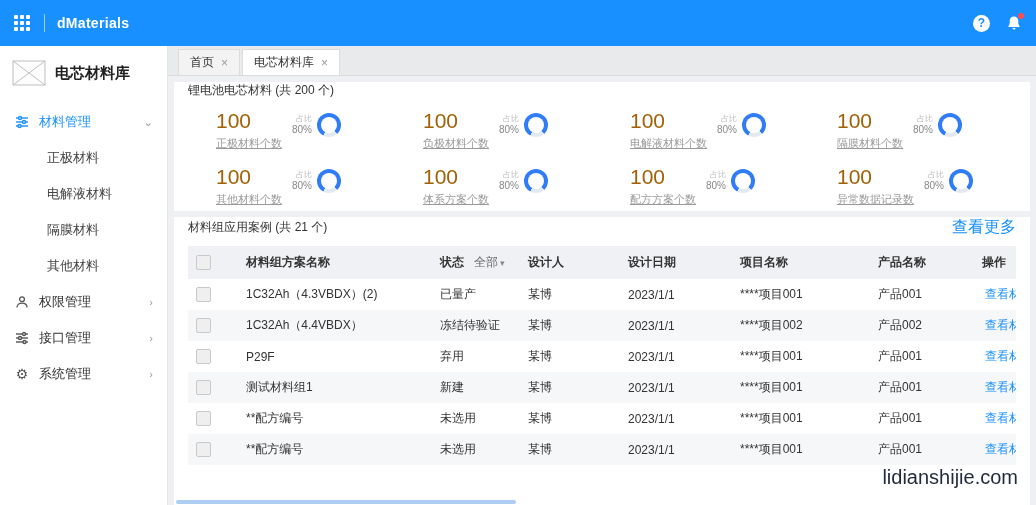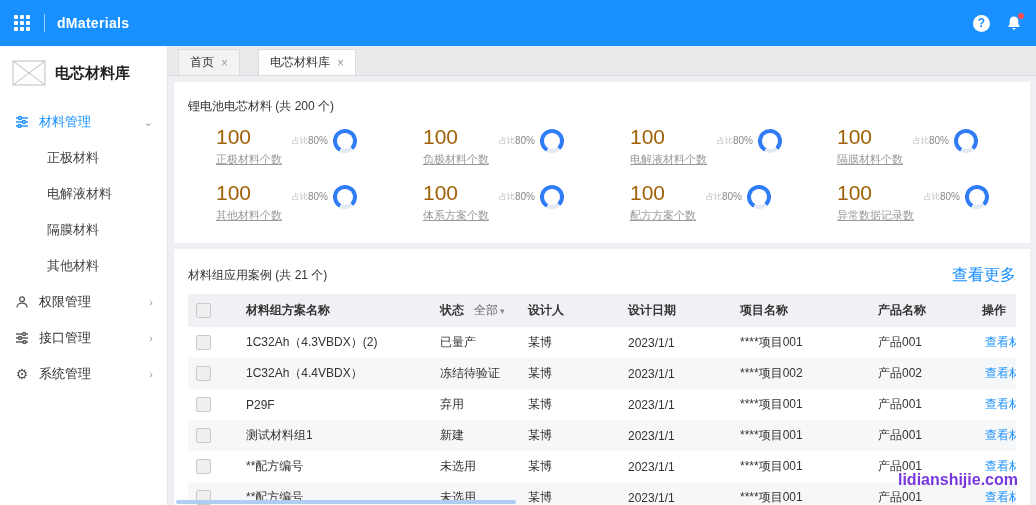--- a/index.html
+++ b/index.html
@@ -28,39 +28,39 @@
   .lib-head{display:flex;align-items:center;gap:9px;padding:14px 12px 18px;}
   .lib-title{font-size:15px;font-weight:bold;color:#222;}
   .menu-item{display:flex;align-items:center;gap:9px;padding:9px 14px;font-size:13px;color:#333;cursor:pointer;}
   .menu-item .chev{margin-left:auto;color:#999;font-size:11px;}
   .menu-item.active,.menu-item.active .mi-icon{color:#1890ff;}
   .mi-icon{width:16px;display:flex;justify-content:center;color:#555;font-size:14px;line-height:1;}
   .submenu-item{padding:9px 14px 9px 47px;font-size:13px;color:#444;cursor:pointer;}
 
   
   .main{position:absolute;left:168px;top:46px;right:0;bottom:0;display:flex;flex-direction:column;overflow:hidden;}
-  .tabbar{height:29px;background:#e9eaec;display:flex;align-items:flex-end;padding-left:10px;gap:18px;
+  .tabbar{height:29px;background:#e9eaec;display:flex;align-items:flex-end;padding-left:10px;gap:2px;
           border-bottom:1px solid #dcdcdc;flex:none;}
   .tab{height:25px;display:flex;align-items:center;padding:0 11px;background:#f3f3f3;border:1px solid #dcdcdc;
        border-bottom:none;font-size:12px;color:#333;cursor:pointer;gap:7px;}
   .tab.active{background:#fff;}
   .tab-close{color:#999;font-size:12px;cursor:pointer;}
   .subtabs{height:27px;background:#fff;display:flex;align-items:center;gap:20px;padding:0 14px;
            border-bottom:1px solid #ededed;font-size:12px;color:#333;flex:none;}
   .subtab{cursor:pointer;height:100%;display:flex;align-items:center;border-bottom:2px solid transparent;box-sizing:border-box;}
   .subtab.active{color:#1890ff;border-bottom-color:#1890ff;}
 
-  .panel{background:#fff;margin:6px 6px 0;padding:16px 14px;}
+  .panel{background:#fff;margin:6px 6px 0;padding:0 14px;}
   .panel-title{font-size:12px;color:#333;}
   .stats-grid{display:grid;grid-template-columns:repeat(4,1fr);row-gap:14px;margin:10px 0 4px;}
   .stat-card{display:flex;align-items:flex-start;gap:10px;padding-left:28px;}
   .stat-value{font-size:21px;color:#a16207;}
   .stat-label{font-size:11px;color:#9a9a9a;margin-top:3px;white-space:nowrap;text-decoration:underline;}
   .stat-right{display:flex;align-items:center;gap:5px;margin-top:4px;}
-  .ratio{display:flex;flex-direction:row;align-items:center;line-height:1.25;}
+  .ratio{display:flex;flex-direction:column;align-items:flex-end;line-height:1.25;}
   .ratio-name{font-size:8px;color:#bbb;}
   .ratio-pct{font-size:10px;color:#888;}
   .donut{position:relative;width:24px;height:24px;border-radius:50%;
          background:conic-gradient(from 210deg,#2f7cf6 0 288deg,#e3e9f2 288deg 360deg);flex:none;}
   .donut::after{content:"";position:absolute;inset:4px;border-radius:50%;background:#fff;}
 
   .cases-panel{flex:1;display:flex;flex-direction:column;overflow:hidden;padding-bottom:0;}
   .panel-head{display:flex;align-items:center;justify-content:space-between;}
   .more-link{color:#1890ff;cursor:pointer;text-decoration:none;font-size:16px;}
   table{width:100%;border-collapse:collapse;margin-top:8px;font-size:12px;table-layout:fixed;}
@@ -76,21 +76,21 @@
   .col-project{width:122px;}
   .col-product{width:86px;}
   .col-ops{text-align:center;}
   .ops{text-align:center;white-space:nowrap;}
   .ops a{color:#1890ff;text-decoration:none;cursor:pointer;margin:0 5px;}
   .checkbox{display:inline-block;width:13px;height:13px;border:1px solid #c9c9c9;background:#efefef;
             border-radius:2px;vertical-align:middle;cursor:pointer;}
   .filter{color:#666;margin-left:10px;cursor:pointer;font-weight:normal;}
   .caret{font-size:9px;color:#888;margin-left:2px;}
 
-  .watermark{position:absolute;right:18px;bottom:16px;font-size:16px;color:#6d28d9;font-weight:bold;opacity:.92;z-index:3;}
+  .watermark{position:absolute;right:18px;bottom:16px;font-size:20px;color:#0f172a;font-weight:normal;opacity:.92;z-index:3;}
   .hscroll{position:absolute;left:8px;bottom:1px;width:340px;height:4px;background:#aecdf2;border-radius:2px;cursor:pointer;z-index:3;}
 </style>
 </head>
 <body>
 
 <div class="app">
 
   <header class="topbar">
     <div class="grid-icon">
       <i></i>

